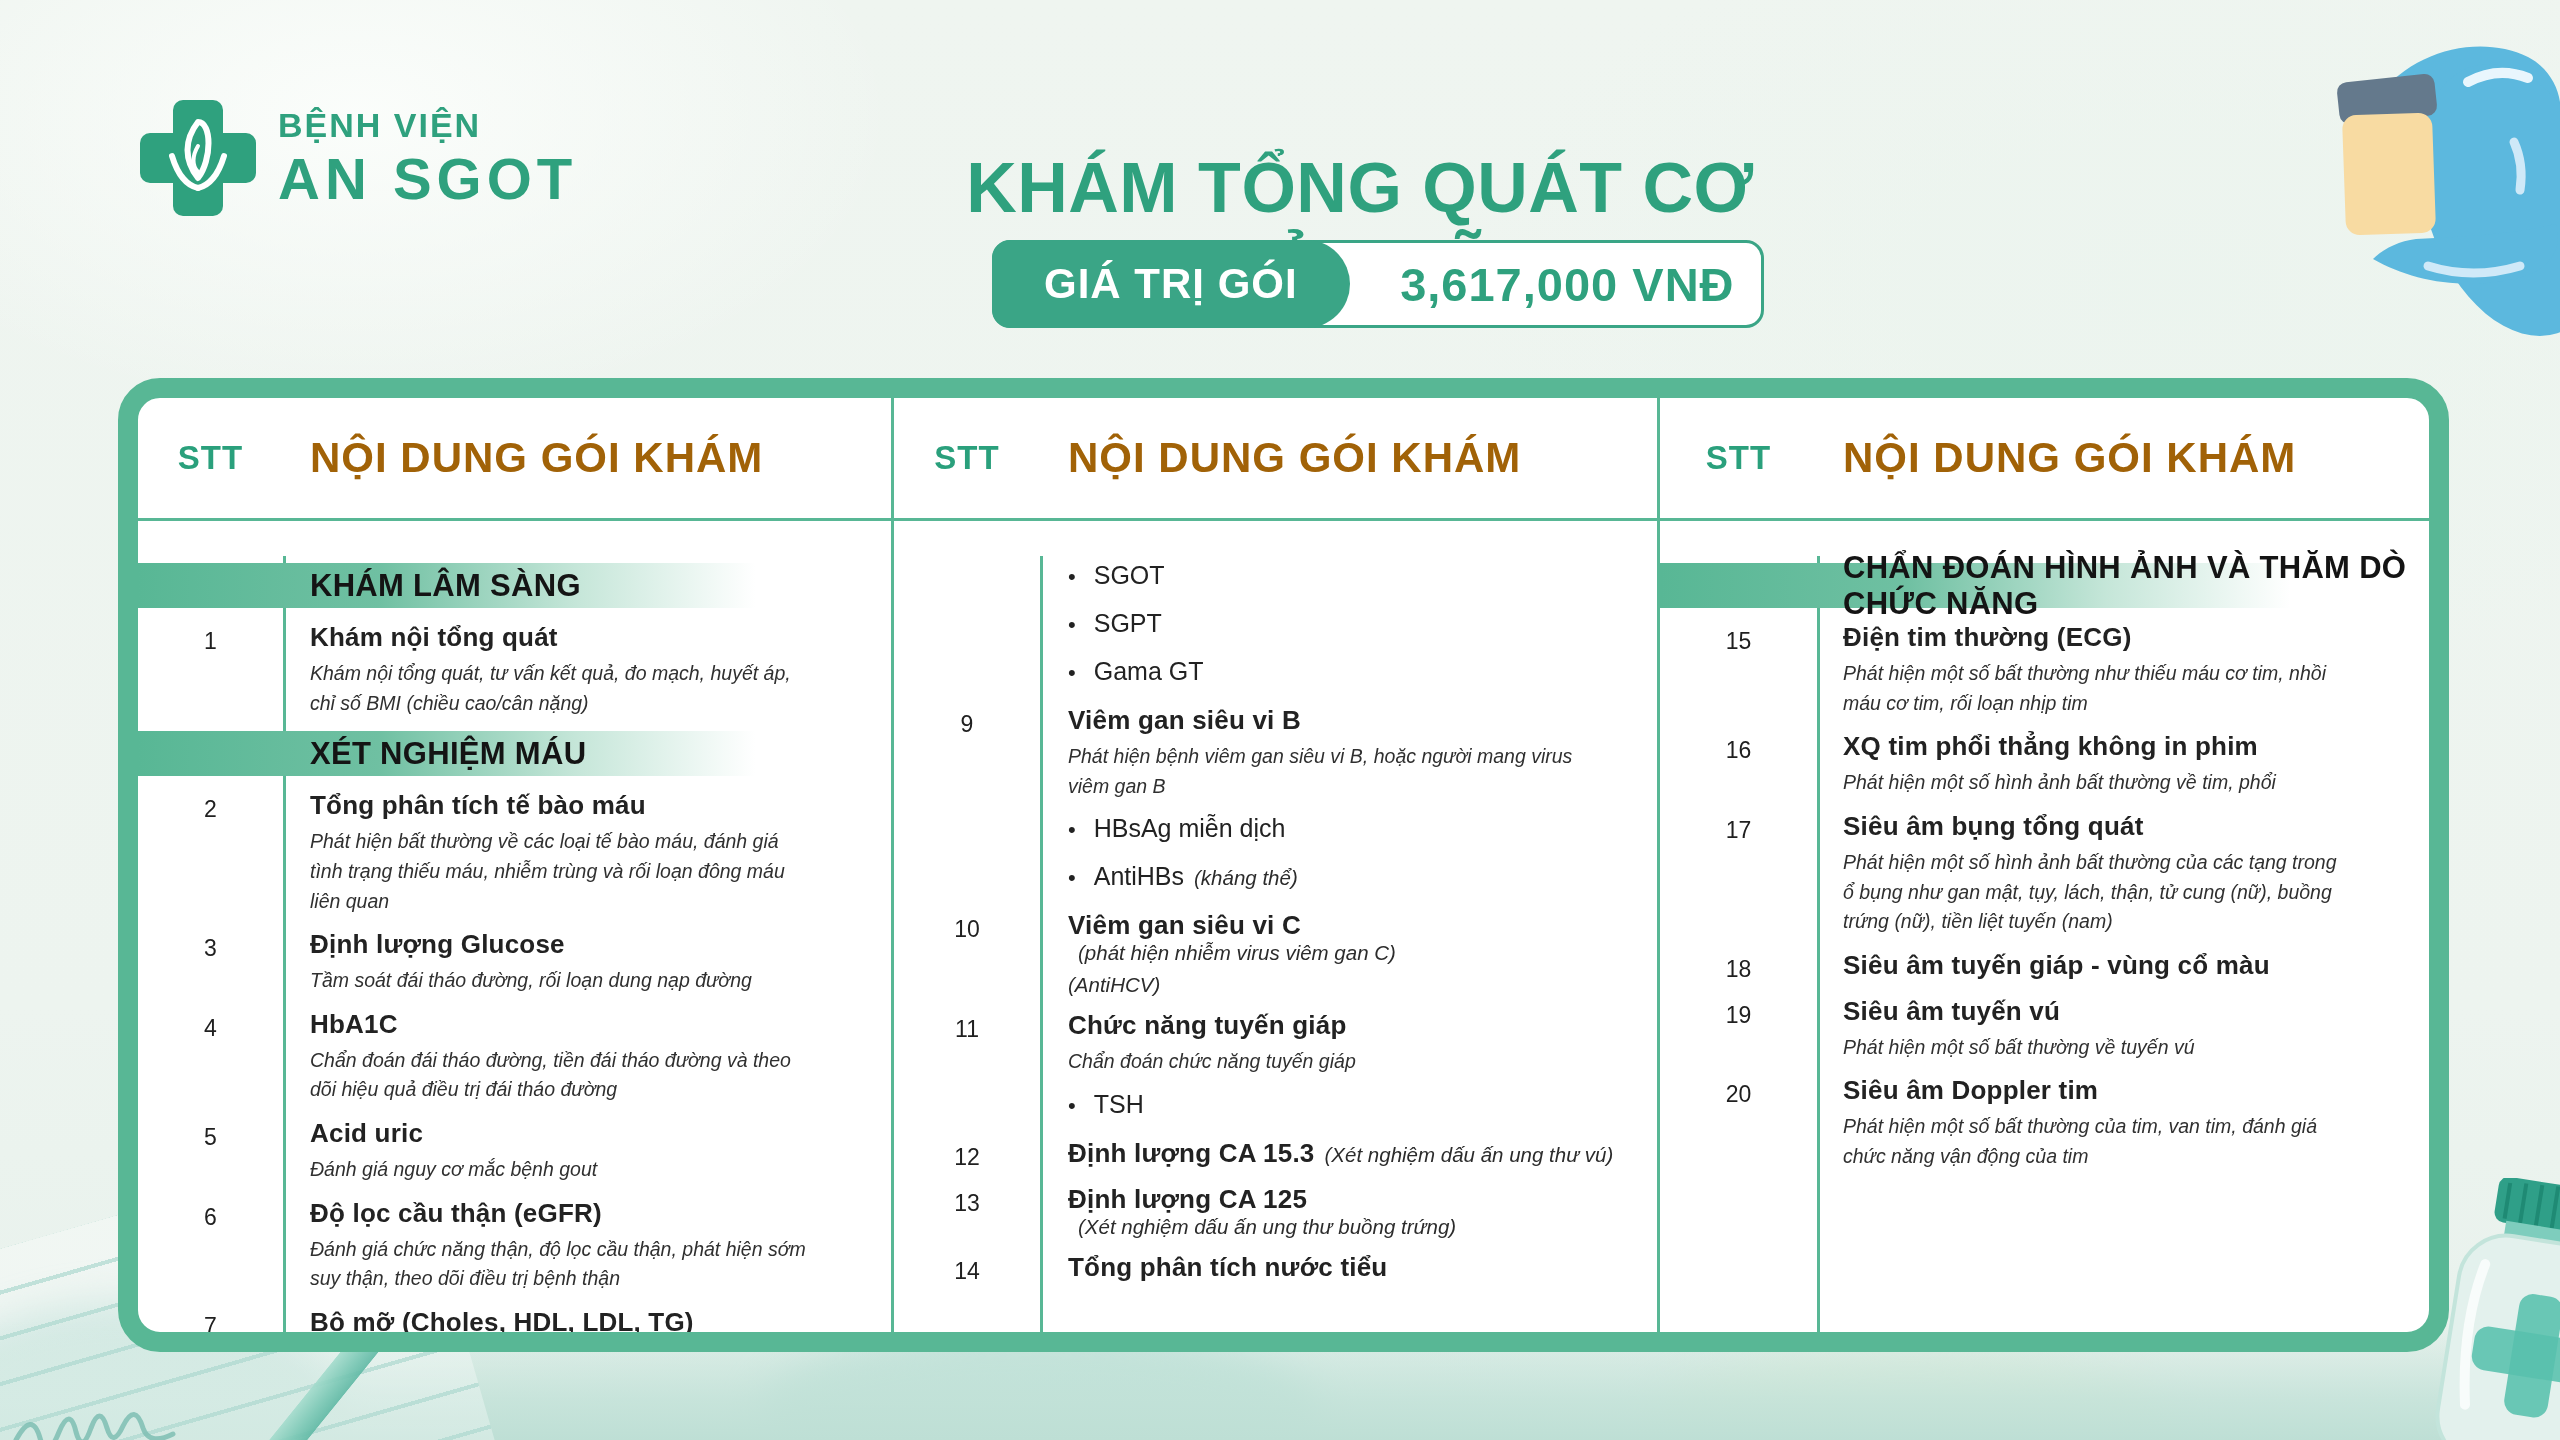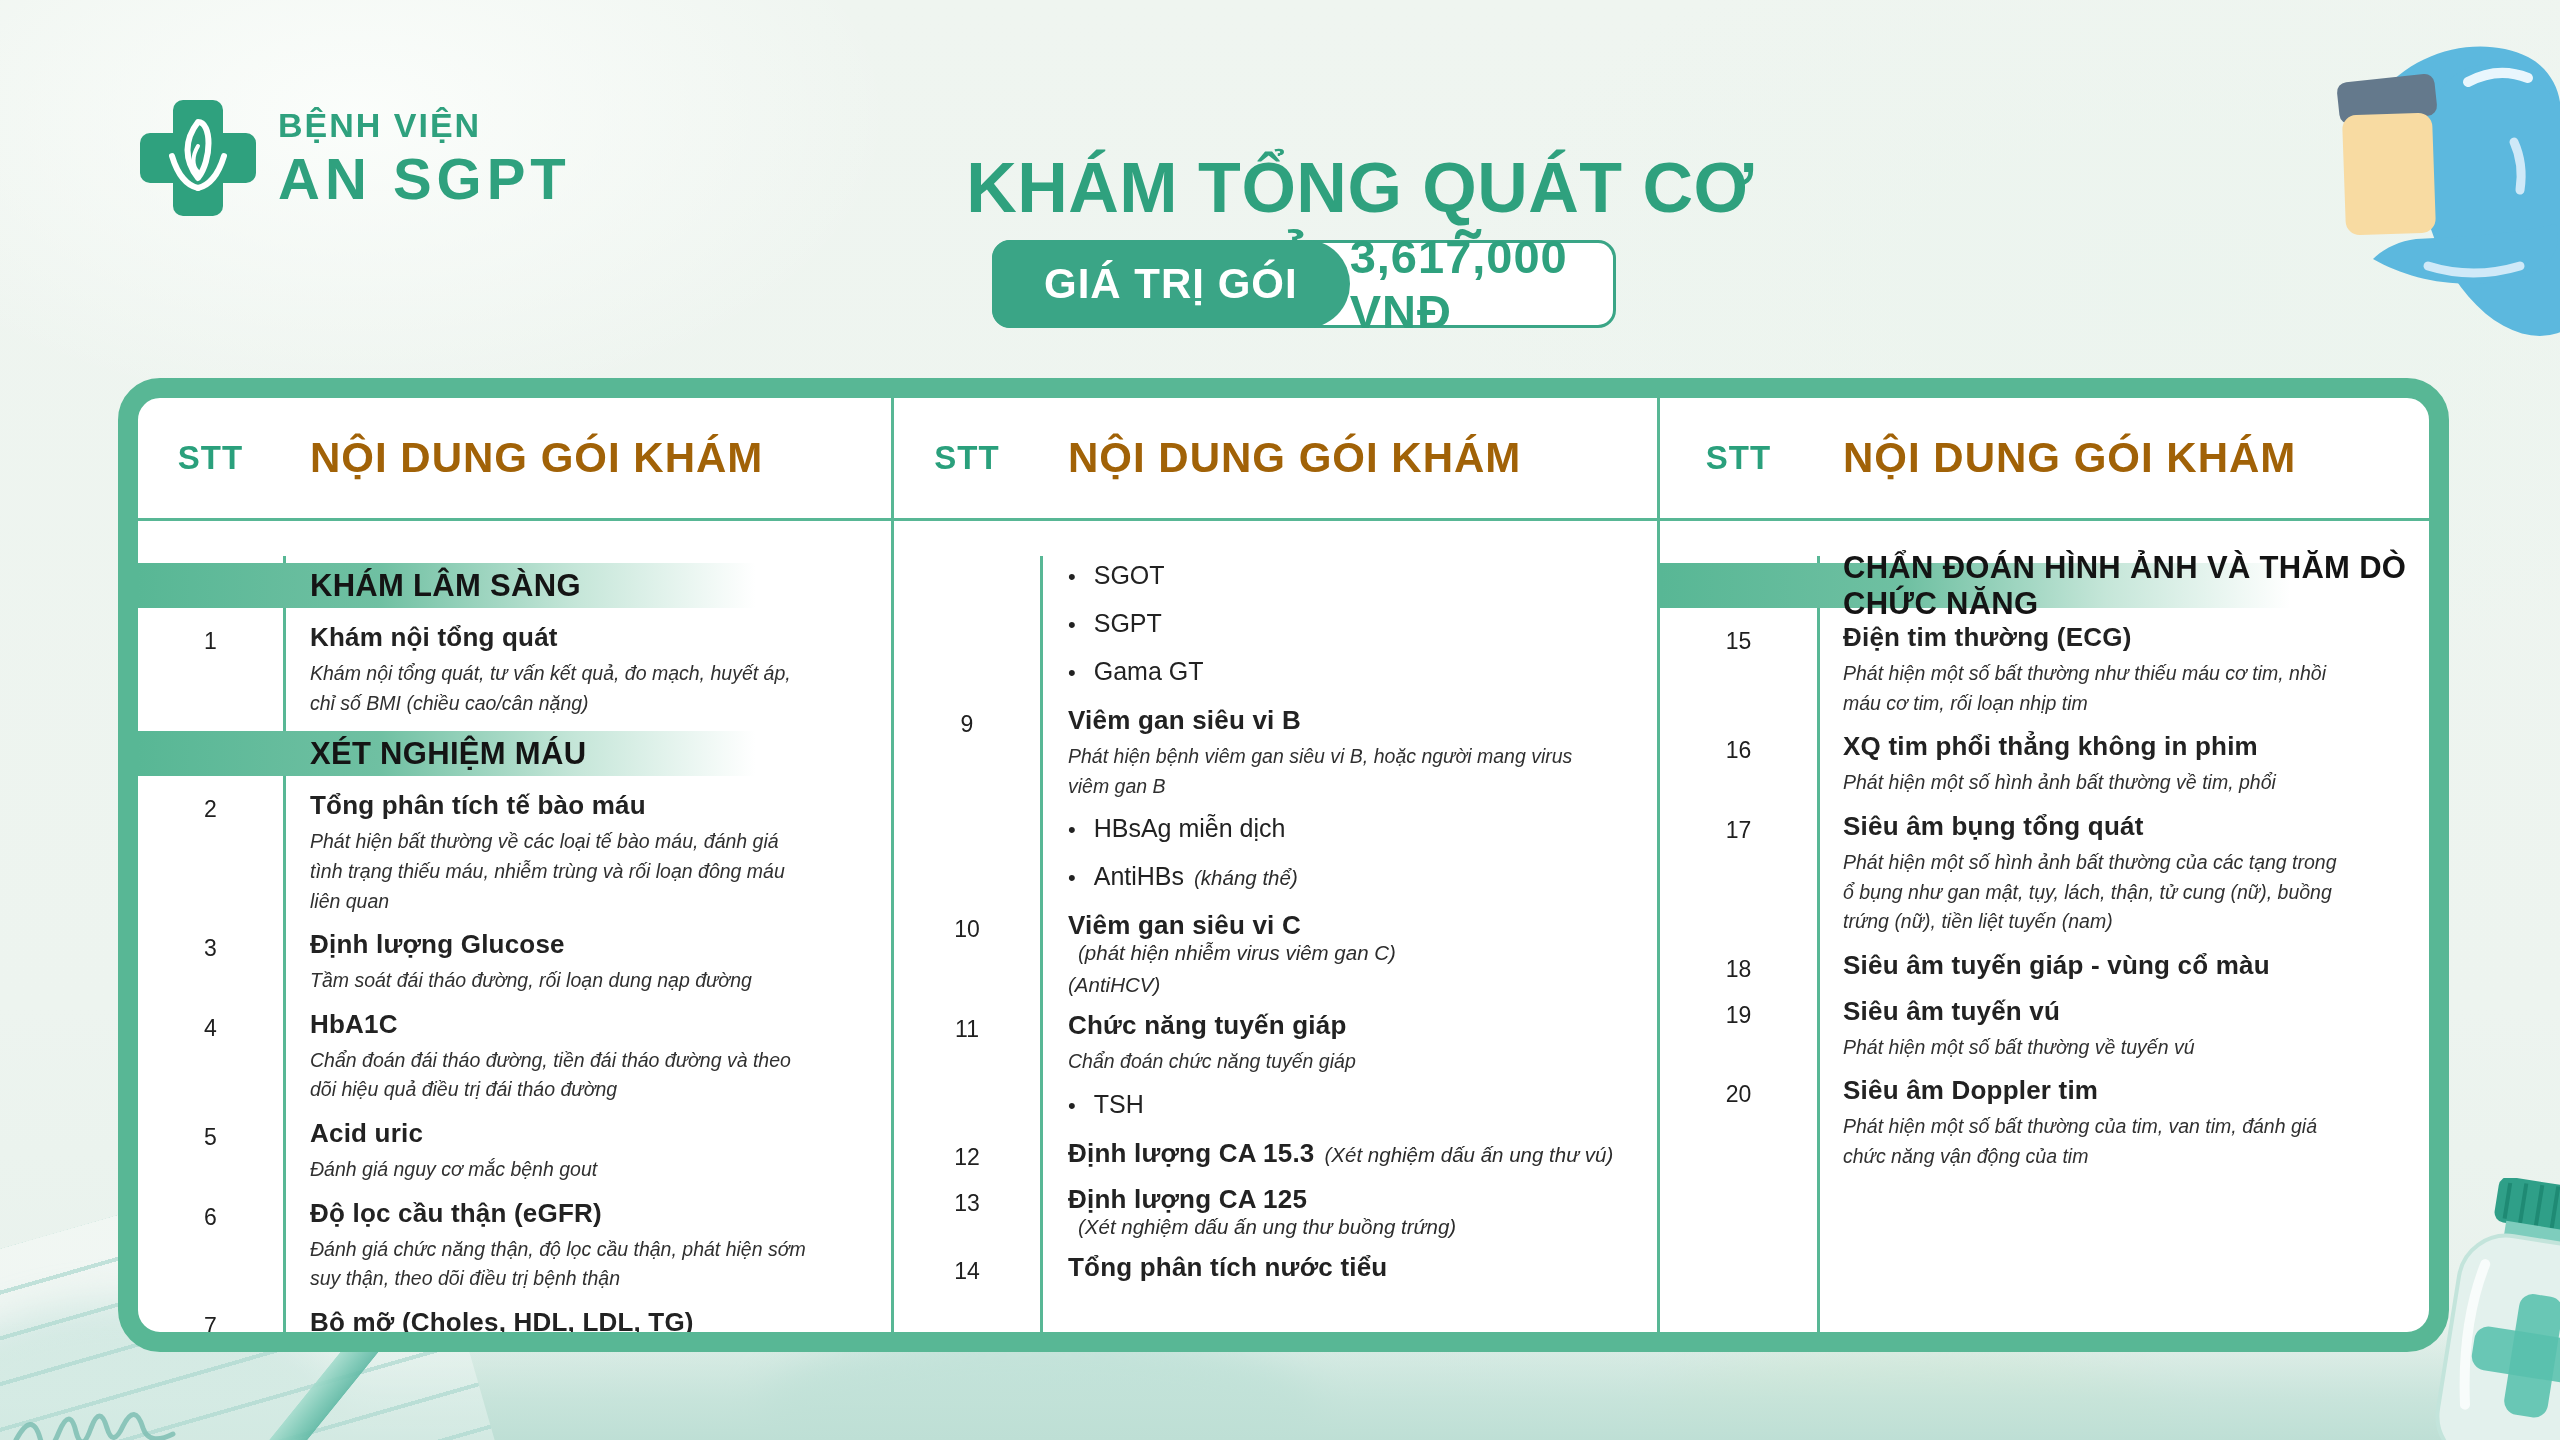--- a/index.html
+++ b/index.html
@@ -33,21 +33,21 @@
   .cross .bar-v,.cross .bar-h{position:absolute;background:#2fa17e;border-radius:10px;}
   .cross .bar-v{left:33px;top:0;width:50px;height:116px;}
   .cross .bar-h{left:0;top:33px;width:116px;height:50px;}
   .cross svg{position:absolute;left:14px;top:12px;}
   .logo-text{margin-left:22px;color:#2fa17e;line-height:1;}
   .logo-text .l1{font-size:34px;font-weight:bold;letter-spacing:2px;}
   .logo-text .l2{font-size:58px;font-weight:bold;letter-spacing:5px;margin-top:8px;}
   .main-title{position:absolute;left:905px;top:148px;width:910px;text-align:center;
     color:#2fa17e;font-size:70px;font-weight:bold;letter-spacing:0.5px;}
   .price-box{position:absolute;left:992px;top:240px;height:88px;display:flex;align-items:stretch;
-    background:#ffffff;border:3px solid #3aa586;border-radius:18px;box-sizing:border-box;width:624px;}
+    background:#ffffff;border:3px solid #3aa586;border-radius:18px;box-sizing:border-box;width:772px;gap:24px;}
   .price-pill{flex:0 0 auto;margin:-3px 0 -3px -3px;background:#3aa586;color:#fff;
     border-radius:20px 46px 46px 20px;display:flex;align-items:center;justify-content:center;
     padding:0 52px;font-size:42px;font-weight:bold;letter-spacing:1px;}
   .price-value{flex:1;display:flex;align-items:center;justify-content:center;
     color:#2fa17e;font-size:47px;font-weight:bold;letter-spacing:1px;}
   
   .pkg-table{position:absolute;left:118px;top:378px;width:2331px;height:974px;box-sizing:border-box;
     background:#ffffff;border:20px solid #58b795;border-radius:42px;overflow:hidden;}
   .tbl-inner{position:absolute;left:0;top:0;right:0;bottom:0;}
   .group-divider{position:absolute;top:0;bottom:0;width:3px;background:#58b795;}
@@ -123,21 +123,21 @@
         <div class="bar-h"></div>
       <svg width="88" height="92" viewBox="0 0 88 92">
         <path d="M44,10 C30,28 30,48 44,66 C58,48 58,10 44,10 Z" fill="none" stroke="#ffffff" stroke-width="6" stroke-linejoin="round"></path>
         <path d="M18,44 C24,64 34,74 44,76" fill="none" stroke="#ffffff" stroke-width="6" stroke-linecap="round"></path>
         <path d="M70,44 C64,64 54,74 44,76" fill="none" stroke="#ffffff" stroke-width="6" stroke-linecap="round"></path>
         <path d="M44,34 C38,44 38,54 44,60" fill="none" stroke="#ffffff" stroke-width="4" stroke-linecap="round"></path>
       </svg>
     </div>
     <div class="logo-text">
       <div class="l1">BỆNH VIỆN</div>
-      <div class="l2">AN SGPT</div>
+      <div class="l2">AN SGOT</div>
     </div>
   </div>
 
   <div class="main-title">KHÁM TỔNG QUÁT CƠ BẢN NỮ</div>
 
   <div class="price-box">
     <div class="price-pill">GIÁ TRỊ GÓI</div>
     <div class="price-value">3,617,000 VNĐ</div>
   </div>
 

